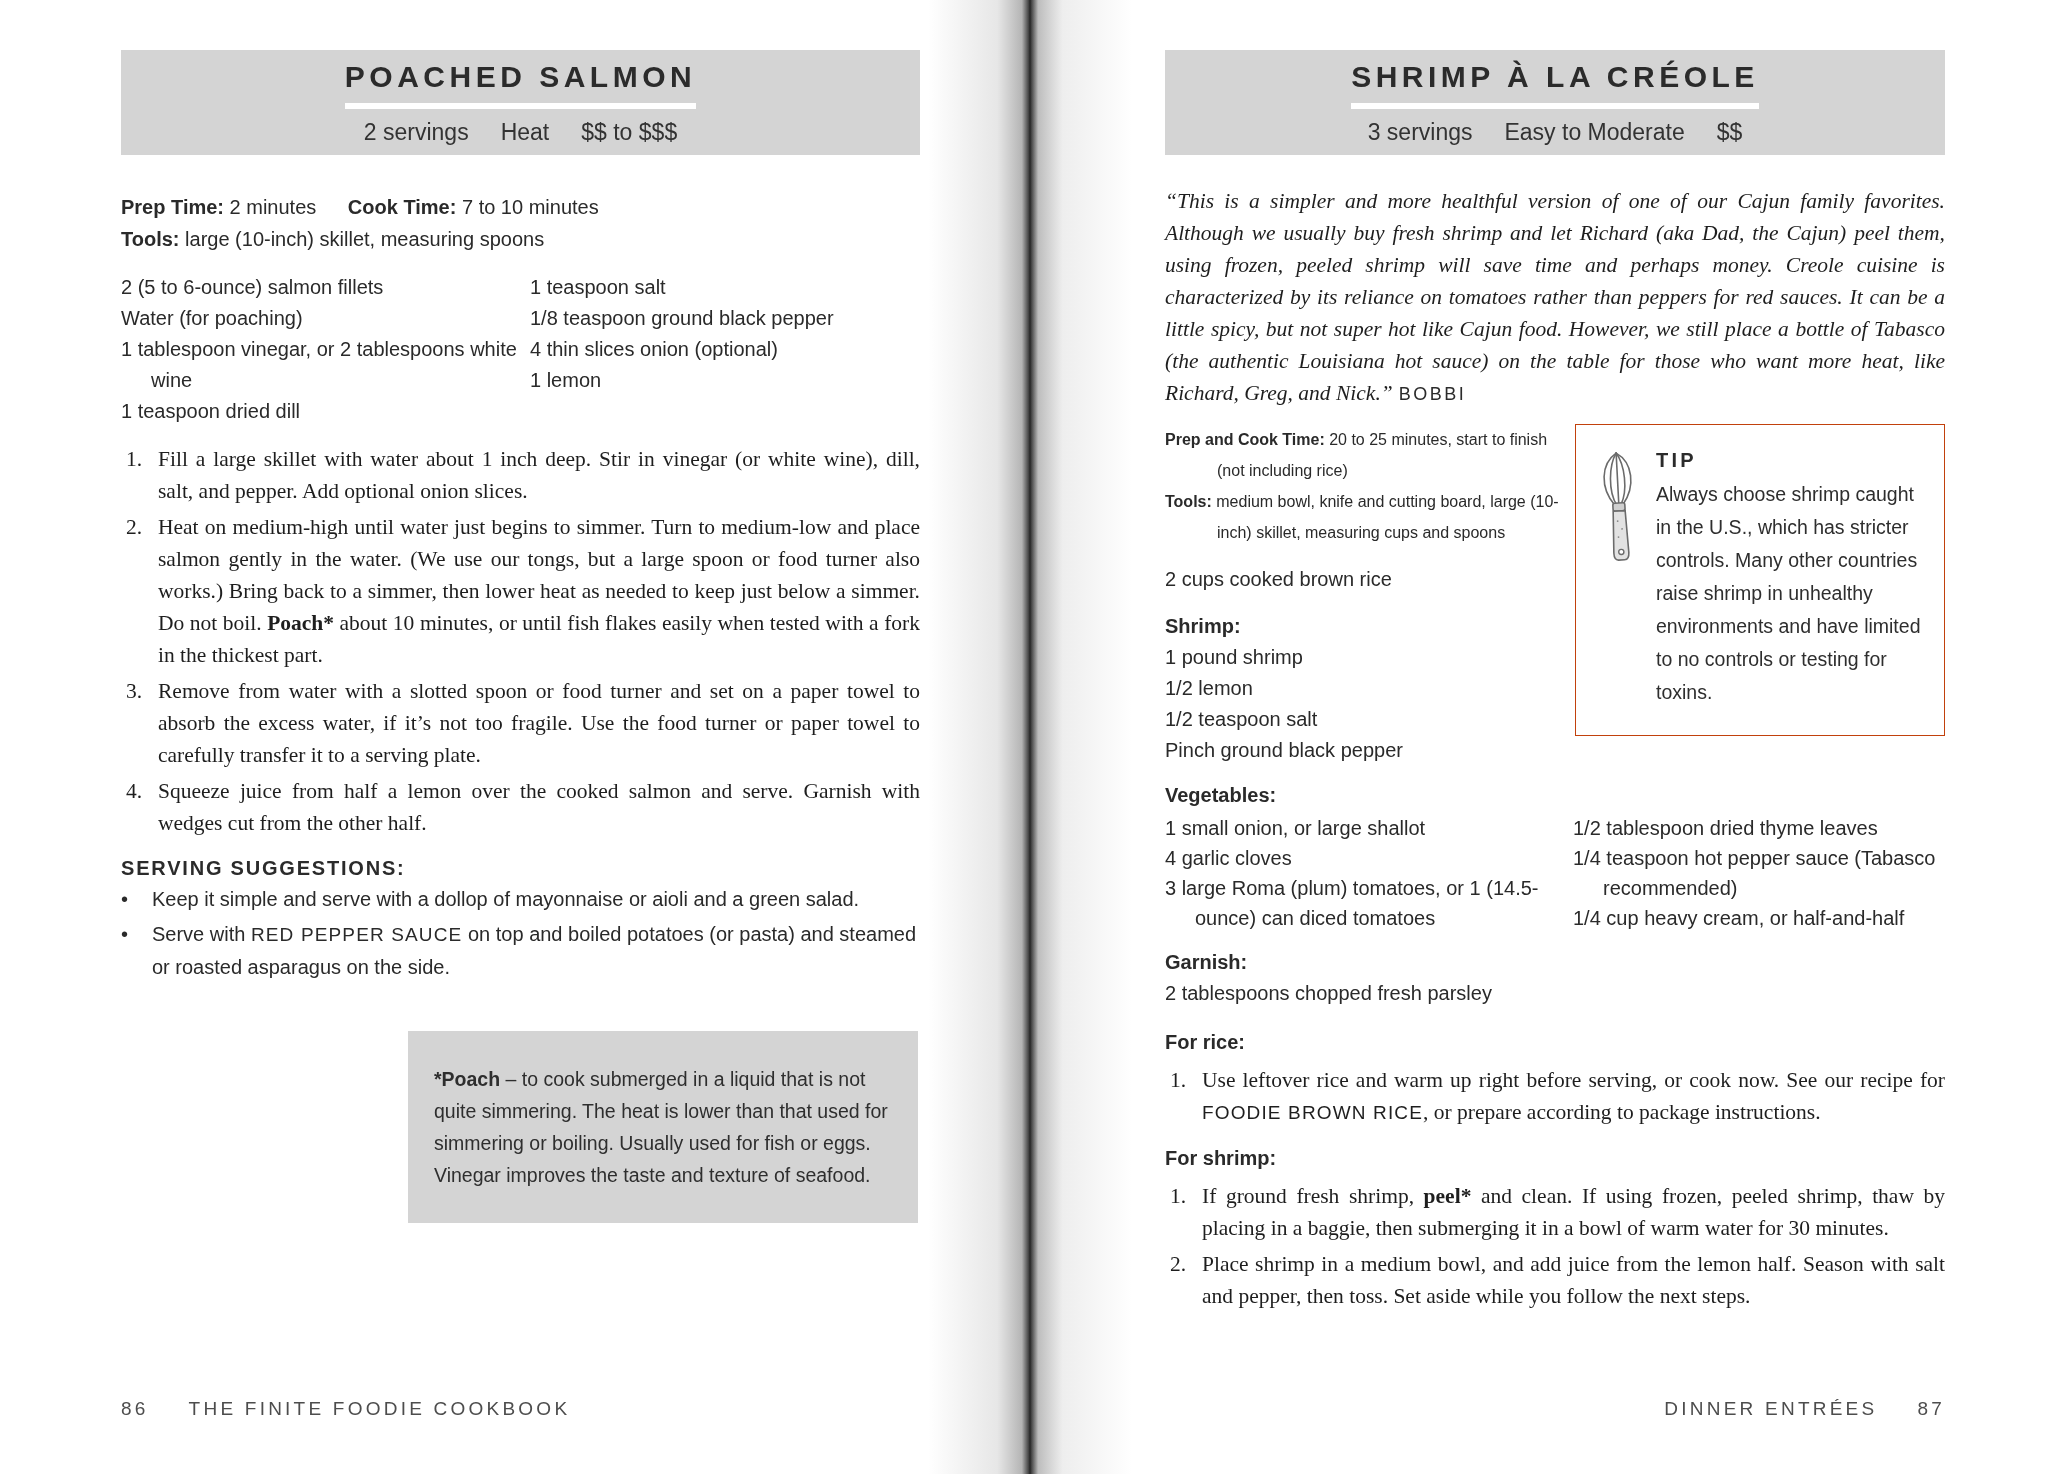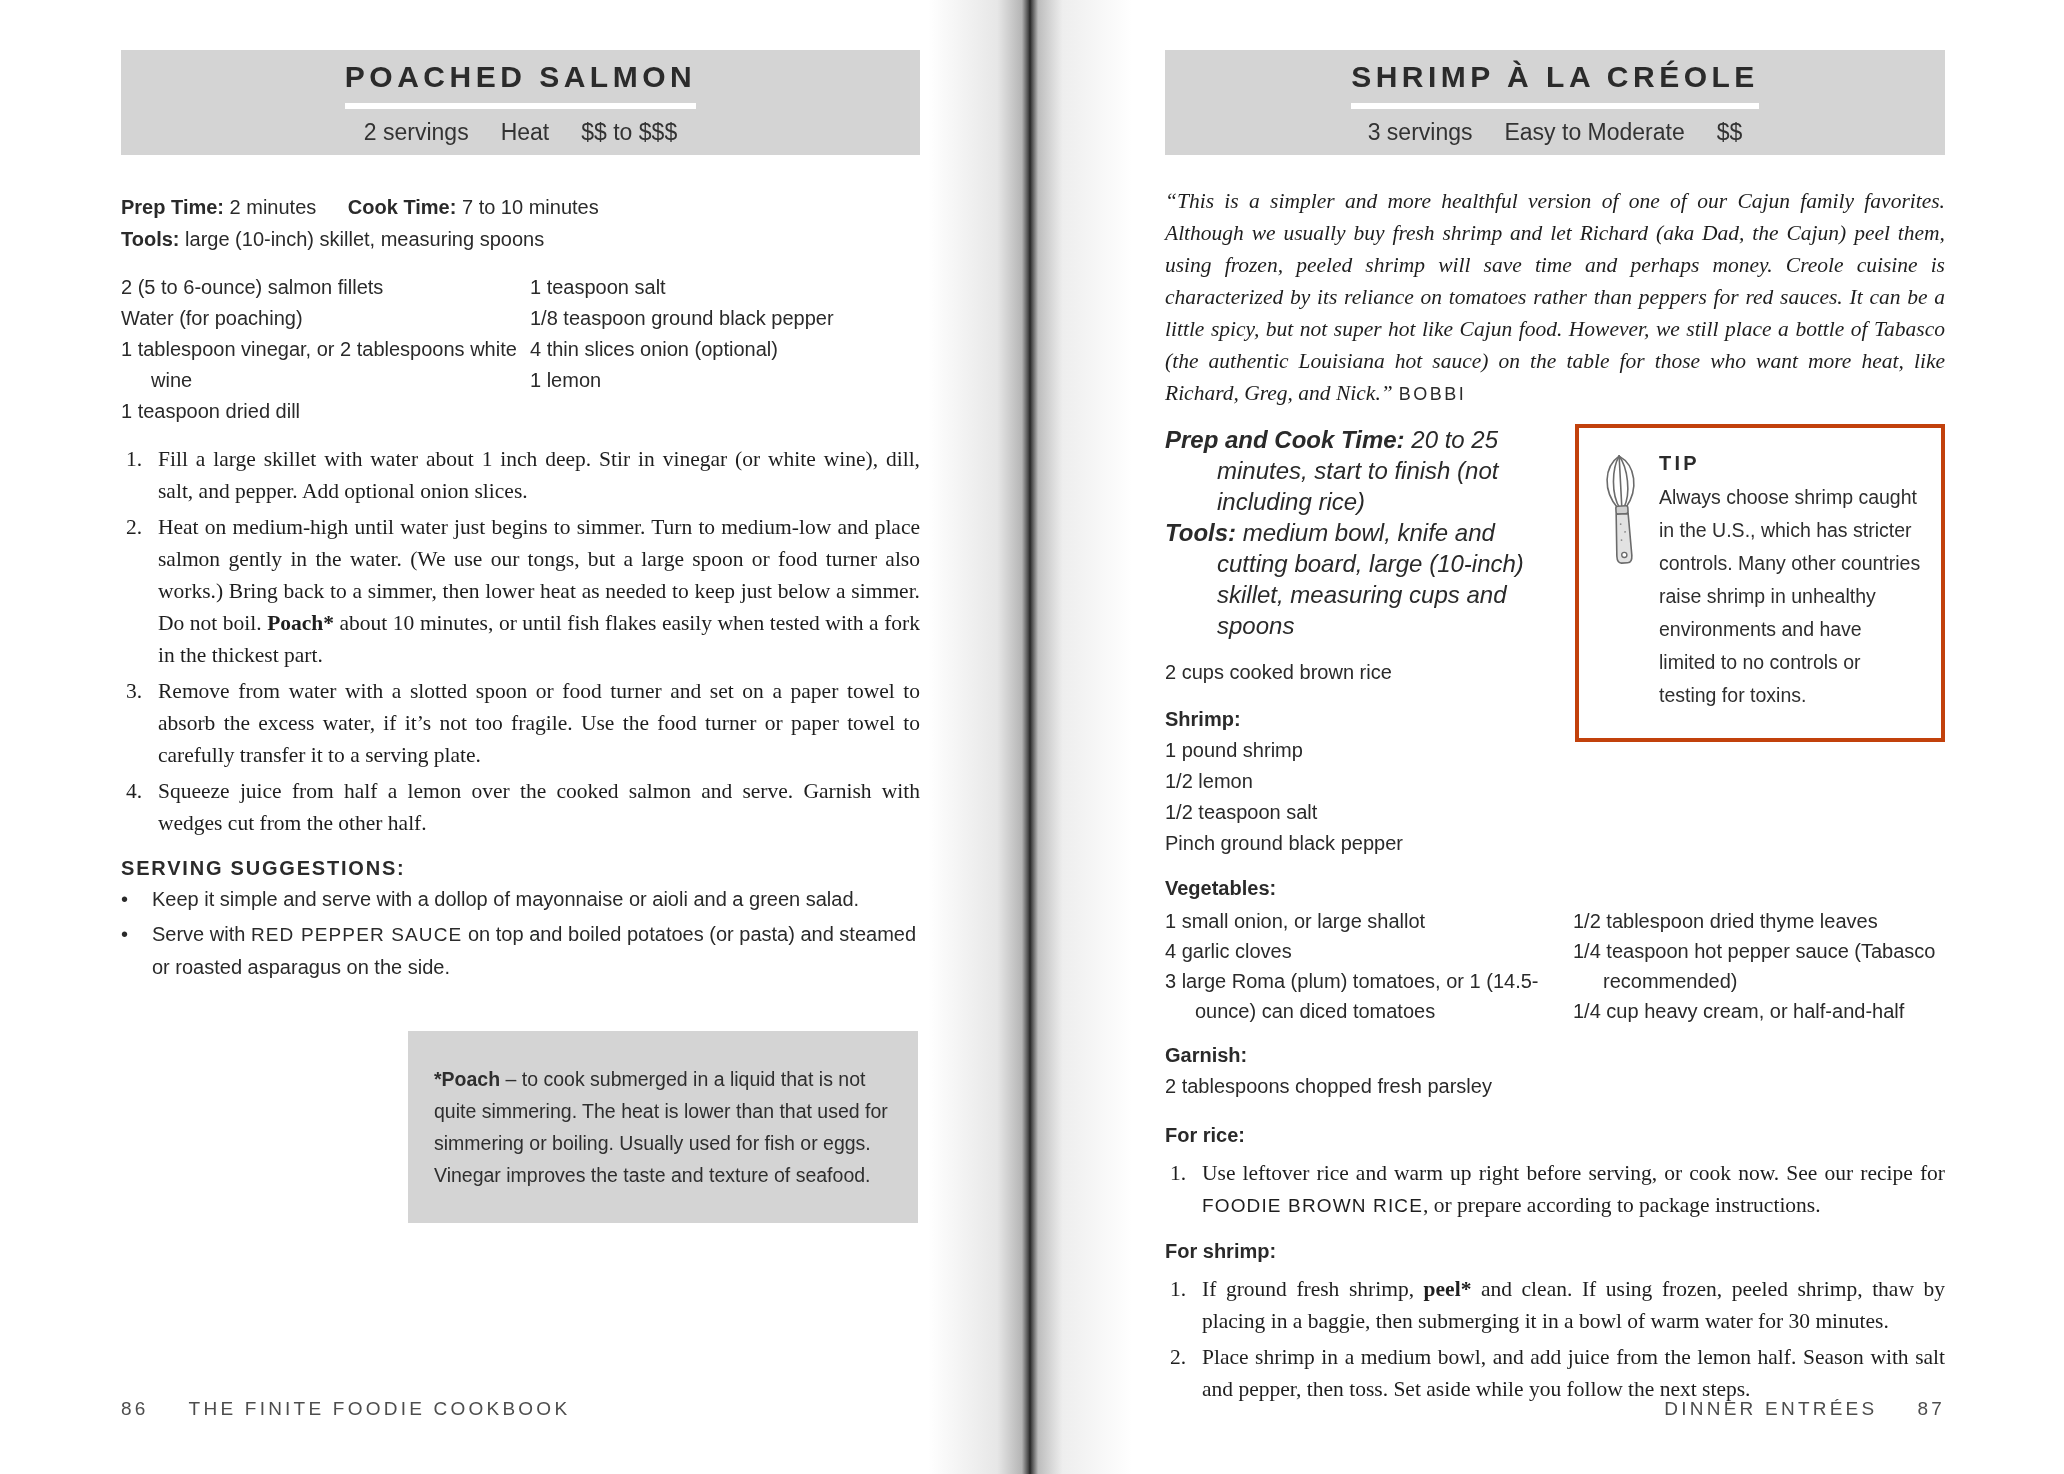--- a/index.html
+++ b/index.html
@@ -44,27 +44,27 @@
   .poach-box{margin-top:48px;margin-left:287px;width:458px;background:#d4d4d4;
              padding:32px 26px;font-size:19.5px;line-height:32px;color:#2e2e2e;}
 
   
   .quote{margin-top:30px;font-family:"Liberation Serif",serif;font-style:italic;font-size:21.5px;
          line-height:32px;color:#1e1e1e;text-align:justify;}
   .quote-attr{font-style:normal;font-family:"Liberation Sans",sans-serif;font-size:18px;
               letter-spacing:0.14em;color:#2b2b2b;margin-left:6px;}
   .cols-row{display:flex;margin-top:14px;align-items:flex-start;}
   .subcol{width:398px;flex:none;}
-  .hang{font-size:24px;line-height:31px;padding-left:52px;text-indent:-52px;font-style:italic;}
+  .hang{font-size:16px;line-height:31px;padding-left:52px;text-indent:-52px;}
   .plain-line{font-size:20px;line-height:31px;}
   .mt16{margin-top:16px;}
   .mt14{margin-top:14px;}
   .group-heading{font-size:20px;font-weight:700;line-height:31px;}
 
-  .tip-box{margin-left:auto;width:370px;border:4px solid #c2410c;box-sizing:border-box;
+  .tip-box{margin-left:auto;width:370px;border:1px solid #c2410c;box-sizing:border-box;
            background:#fff;padding:24px 20px 26px 22px;display:flex;gap:16px;}
   .tip-icon{flex:none;width:42px;}
   .tip-body{flex:1;}
   .tip-title{font-size:20px;font-weight:700;letter-spacing:0.16em;color:#2b2b2b;}
   .tip-text{margin-top:6px;font-size:19.5px;line-height:33px;color:#2e2e2e;}
 
   .veg-item{font-size:20px;line-height:30px;padding-left:30px;text-indent:-30px;}
 
   .footer{position:absolute;top:1398px;font-size:19px;letter-spacing:0.17em;color:#4d4d4d;}
   .footer-left{left:121px;}

